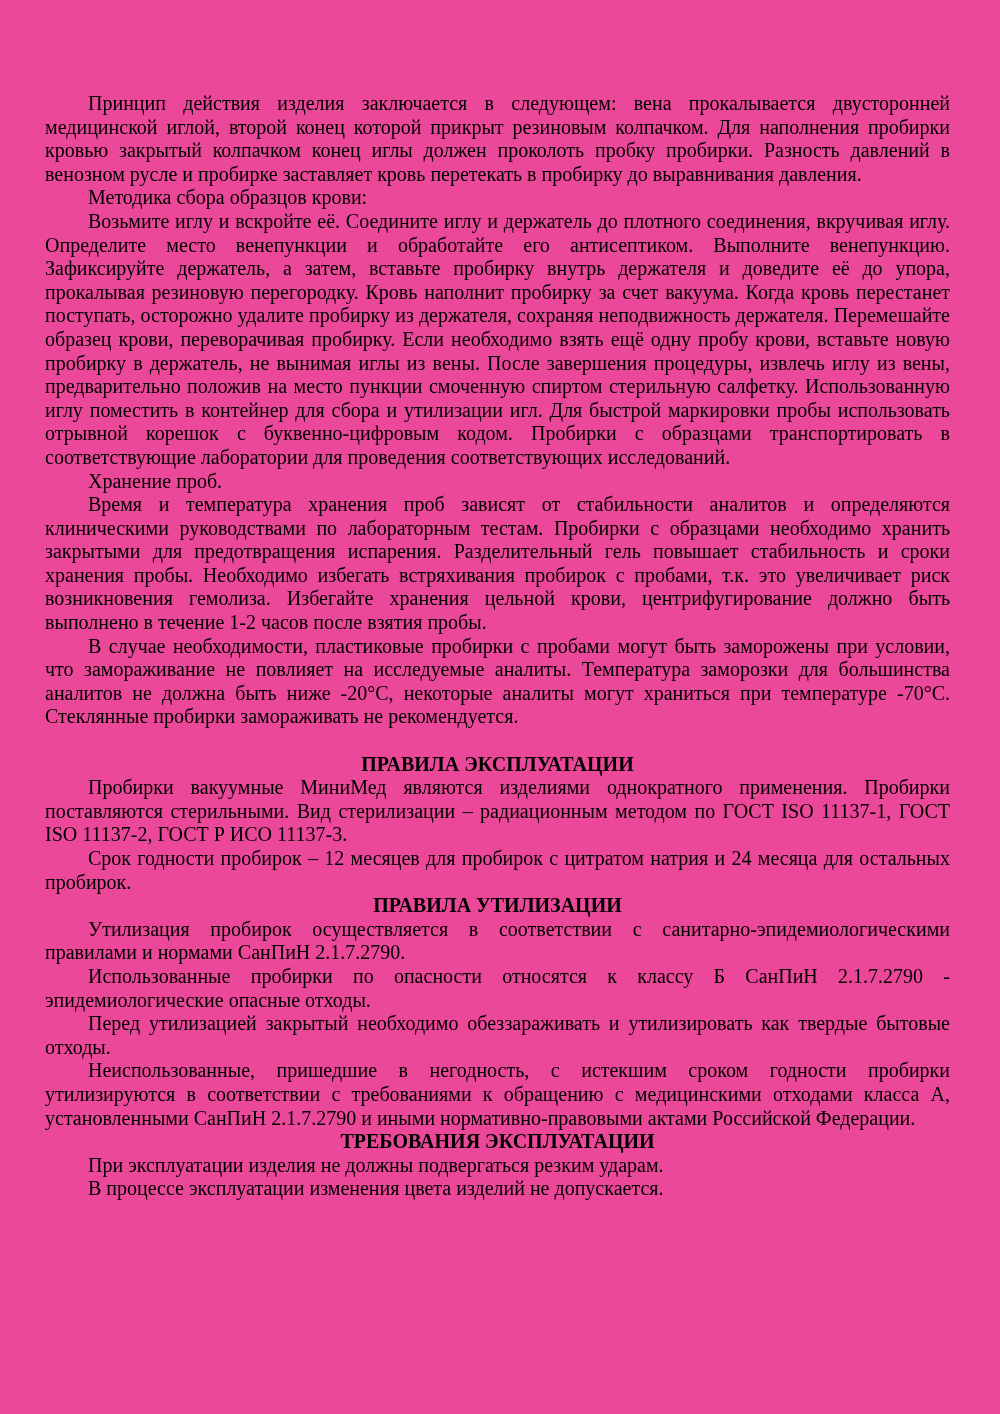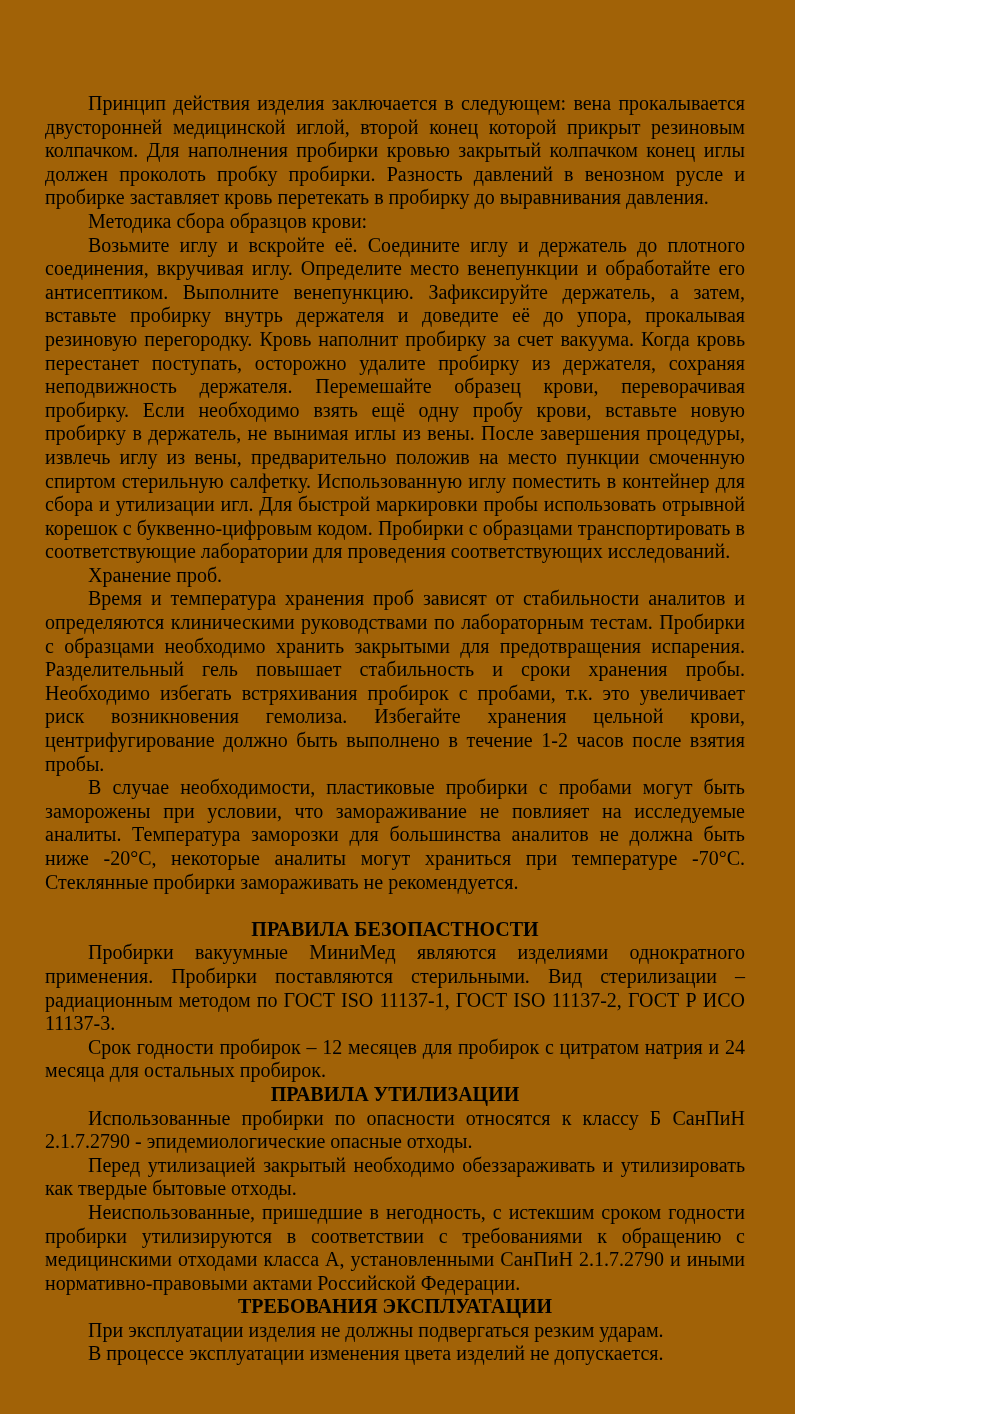--- a/index.html
+++ b/index.html
@@ -9,24 +9,24 @@
   }
   body {
     width: 1000px;
     height: 1414px;
     font-family: "Liberation Serif", "DejaVu Serif", serif;
     color: #000000;
     overflow: hidden;
   }
   .page {
     box-sizing: border-box;
-    width: 795px;
+    width: 1000px;
     height: 1414px;
     padding: 92px 50px 40px 45px;
-    background: #a16207;
+    background: #ec4899;
   }
   .page p {
     margin: 0;
     font-size: 20px;
     line-height: 23.6px;
   }
   .para {
     text-align: justify;
     text-indent: 43px;
   }
@@ -47,23 +47,24 @@
 </head>
 <body>
 
 <div class="page">
   <p class="para">Принцип действия изделия заключается в следующем: вена прокалывается двусторонней медицинской иглой, второй конец которой прикрыт резиновым колпачком. Для наполнения пробирки кровью закрытый колпачком конец иглы должен проколоть пробку пробирки. Разность давлений в венозном русле и пробирке заставляет кровь перетекать в пробирку до выравнивания давления.</p>
   <p class="subhead">Методика сбора образцов крови:</p>
   <p class="para">Возьмите иглу и вскройте её. Соедините иглу и держатель до плотного соединения, вкручивая иглу. Определите место венепункции и обработайте его антисептиком. Выполните венепункцию. Зафиксируйте держатель, а затем, вставьте пробирку внутрь держателя и доведите её до упора, прокалывая резиновую перегородку. Кровь наполнит пробирку за счет вакуума. Когда кровь перестанет поступать, осторожно удалите пробирку из держателя, сохраняя неподвижность держателя. Перемешайте образец крови, переворачивая пробирку. Если необходимо взять ещё одну пробу крови, вставьте новую пробирку в держатель, не вынимая иглы из вены. После завершения процедуры, извлечь иглу из вены, предварительно положив на место пункции смоченную спиртом стерильную салфетку. Использованную иглу поместить в контейнер для сбора и утилизации игл. Для быстрой маркировки пробы использовать отрывной корешок с буквенно-цифровым кодом. Пробирки с образцами транспортировать в соответствующие лаборатории для проведения соответствующих исследований.</p>
   <p class="subhead">Хранение проб.</p>
   <p class="para">Время и температура хранения проб зависят от стабильности аналитов и определяются клиническими руководствами по лабораторным тестам. Пробирки с образцами необходимо хранить закрытыми для предотвращения испарения. Разделительный гель повышает стабильность и сроки хранения пробы. Необходимо избегать встряхивания пробирок с пробами, т.к. это увеличивает риск возникновения гемолиза. Избегайте хранения цельной крови, центрифугирование должно быть выполнено в течение 1-2 часов после взятия пробы.</p>
   <p class="para">В случае необходимости, пластиковые пробирки с пробами могут быть заморожены при условии, что замораживание не повлияет на исследуемые аналиты. Температура заморозки для большинства аналитов не должна быть ниже -20°С, некоторые аналиты могут храниться при температуре -70°С. Стеклянные пробирки замораживать не рекомендуется.</p>
-  <p class="title title--gap">ПРАВИЛА БЕЗОПАСТНОСТИ</p>
+  <p class="title title--gap">ПРАВИЛА ЭКСПЛУАТАЦИИ</p>
   <p class="para">Пробирки вакуумные МиниМед являются изделиями однократного применения. Пробирки поставляются стерильными. Вид стерилизации – радиационным методом по ГОСТ ISO 11137-1, ГОСТ ISO 11137-2, ГОСТ Р ИСО 11137-3.</p>
   <p class="para">Срок годности пробирок – 12 месяцев для пробирок с цитратом натрия и 24 месяца для остальных пробирок.</p>
   <p class="title">ПРАВИЛА УТИЛИЗАЦИИ</p>
+  <p class="para">Утилизация пробирок осуществляется в соответствии с санитарно-эпидемиологическими правилами и нормами СанПиН 2.1.7.2790.</p>
   <p class="para">Использованные пробирки по опасности относятся к классу Б СанПиН 2.1.7.2790 - эпидемиологические опасные отходы.</p>
   <p class="para">Перед утилизацией закрытый необходимо обеззараживать и утилизировать как твердые бытовые отходы.</p>
   <p class="para">Неиспользованные, пришедшие в негодность, с истекшим сроком годности пробирки утилизируются в соответствии с требованиями к обращению с медицинскими отходами класса А, установленными СанПиН 2.1.7.2790 и иными нормативно-правовыми актами Российской Федерации.</p>
   <p class="title">ТРЕБОВАНИЯ ЭКСПЛУАТАЦИИ</p>
   <p class="para">При эксплуатации изделия не должны подвергаться резким ударам.</p>
   <p class="para">В процессе эксплуатации изменения цвета изделий не допускается.</p>
 </div>
 
 </body></html>

